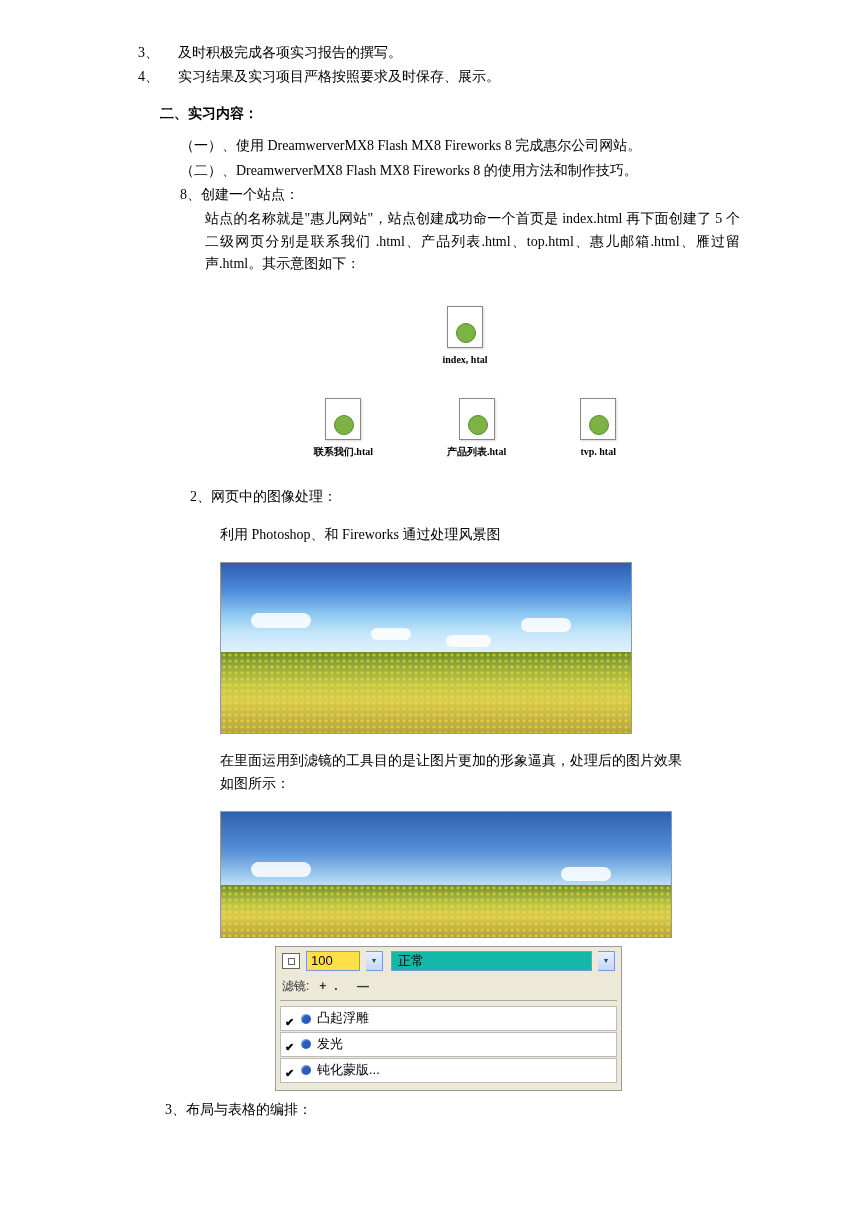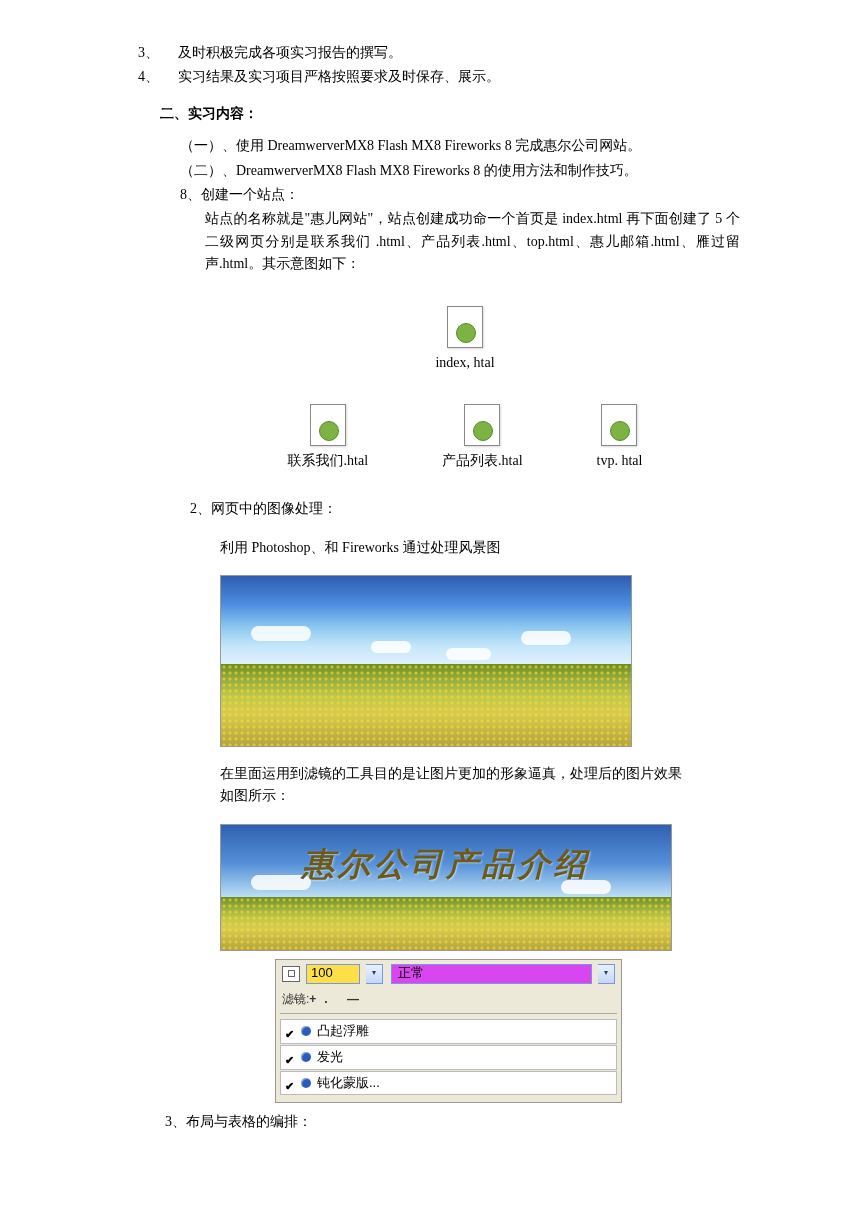--- a/index.html
+++ b/index.html
@@ -67,22 +67,22 @@
     position: absolute;
     width: 18px;
     height: 18px;
     background: #7cb342;
     border-radius: 50%;
     top: 16px;
     left: 8px;
     border: 1px solid #558b2f;
   }
   .file-icon-label {
-    font-size: 14px;
-    font-weight: normal;
+    font-size: 10px;
+    font-weight: bold;
     margin-top: 4px;
     color: #000;
   }
   .scene-image {
     margin: 6px 0 6px 160px;
     width: 410px;
     height: 170px;
     position: relative;
     overflow: hidden;
     border: 1px solid #999;
@@ -161,25 +161,25 @@
   .fp-num {
     width: 44px; height: 18px; border: 1px solid #7a96df; background:#fde047;
     padding: 0 4px; display:flex; align-items:center;
   }
   .fp-dd {
     width: 16px; height: 18px; border:1px solid #7a96df; border-left:none;
     background: linear-gradient(#e8f0ff,#c5d7f5);
     display:flex; align-items:center; justify-content:center; font-size:8px; color:#246;
   }
   .fp-normal {
-    flex: 1; height: 18px; border:1px solid #7a96df; background:#d946ef;
+    flex: 1; height: 18px; border:1px solid #7a96df; background:#14b8a6;
     padding: 0 6px; display:flex; align-items:center; margin-left:2px;
   }
   .fp-row2 {
-    display:flex; align-items:center; padding: 2px 6px; 
+    display:flex; align-items:center; padding: 2px 6px; gap: 10px;
     font-size: 12px; color:#333;
   }
   .fp-plus-minus { font-weight:bold; color:#333; letter-spacing:8px; }
   .fp-divider { border-top:1px solid #aaa; margin: 2px 4px; }
   .fp-list { padding: 2px 4px 6px 4px; }
   .fp-litem {
     display:flex; align-items:center; gap:6px;
     background:#fff; border:1px solid #bbb;
     padding: 1px 4px; margin: 1px 0;
   }
@@ -263,21 +263,20 @@
 </div>
 
 <div class="sub-content2" style="padding-right:110px;">在里面运用到滤镜的工具目的是让图片更加的形象逼真，处理后的图片效果如图所示：</div>
 
 <div class="scene-image banner">
   <div class="sky"></div>
   <div class="cloud c1"></div>
   <div class="cloud c3"></div>
   <div class="field"></div>
   <div class="field-texture"></div>
-  <div class="banner-text">惠尔公司产品介绍</div>
 </div>
 
 <div class="filter-panel">
   <div class="fp-row1">
     <span class="fp-box-icon"></span>
     <span class="fp-num">100</span>
     <span class="fp-dd">▾</span>
     <span class="fp-normal">正常</span>
     <span class="fp-dd">▾</span>
   </div>

